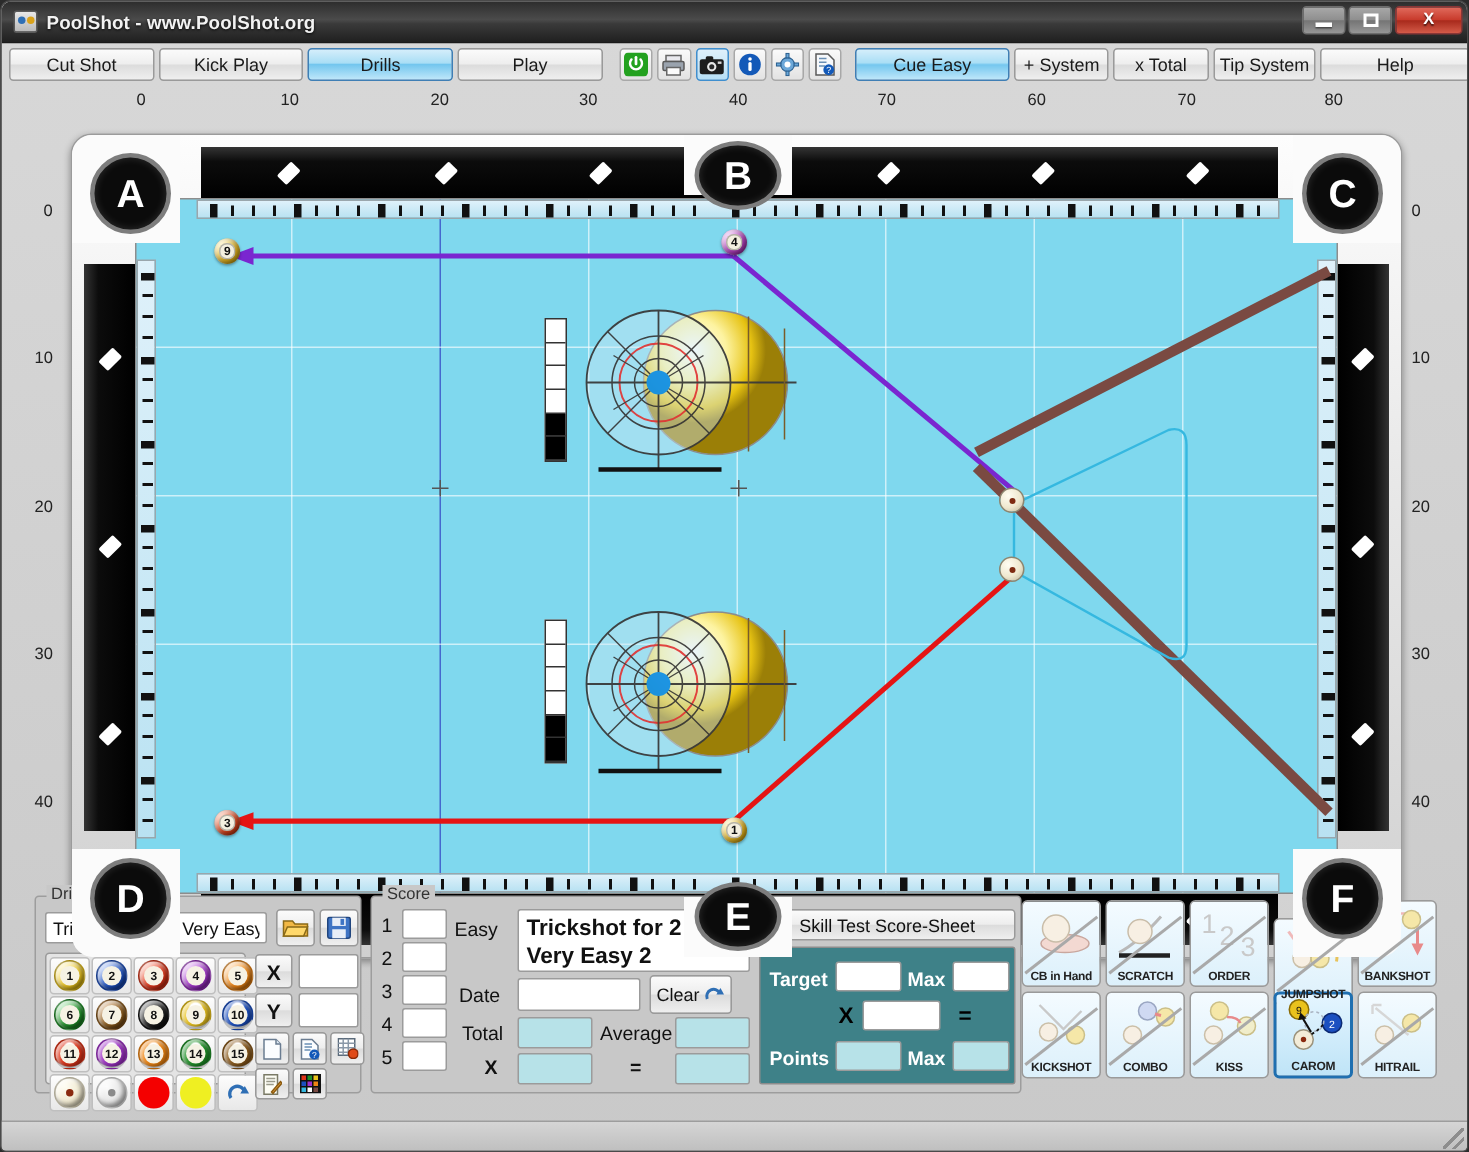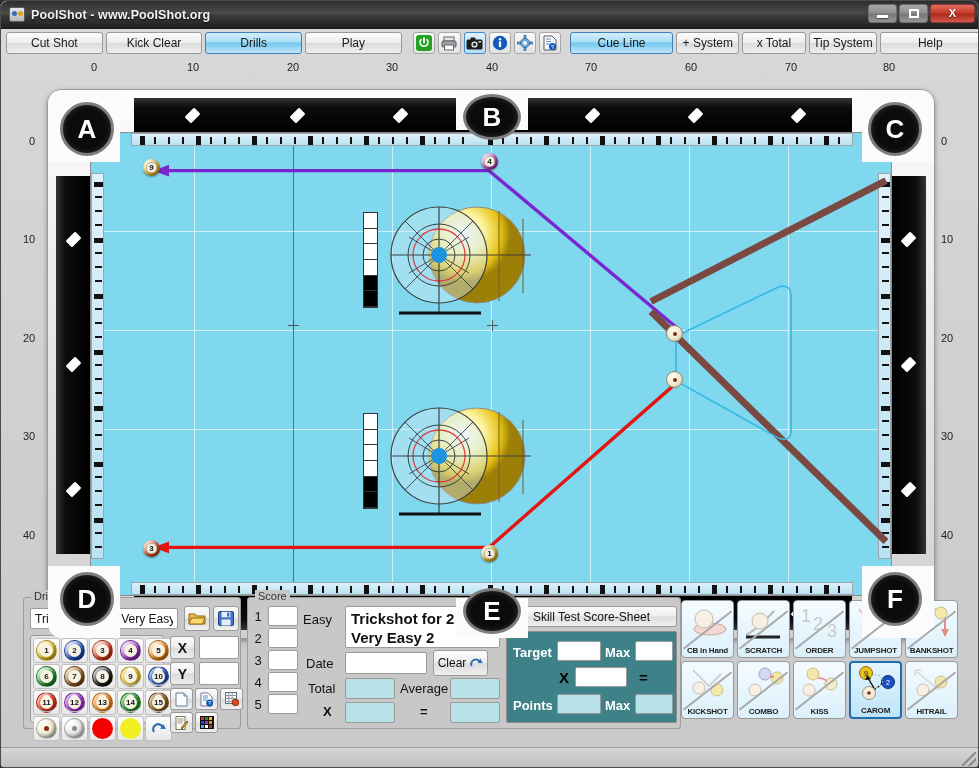--- a/index.html
+++ b/index.html
@@ -284,21 +284,21 @@
           <div class="sq"></div>
         </div>
       <div class="winbtn close">
           <span class="g">X</span>
         </div>
     </div>
   </div>
 
   <div id="toolbar">
     <div class="tbtn wide">Cut Shot</div>
-    <div class="tbtn wide">Kick Clear</div>
+    <div class="tbtn wide">Kick Play</div>
     <div class="tbtn wide active">Drills</div>
     <div class="tbtn wide">Play</div>
     <div style="width:6px"></div>
     <div class="icbtn">
       <svg width="16" height="16" viewBox="0 0 16 16">
           <rect x="0" y="0" width="16" height="16" rx="3" fill="#23a11f"></rect>
           <path d="M8 3.2v4.4" stroke="#fff" stroke-width="1.8" stroke-linecap="round"></path>
           <path d="M5 4.6a4 4 0 1 0 6 0" stroke="#fff" stroke-width="1.6" fill="none" stroke-linecap="round"></path>
         </svg>
     </div>
@@ -338,21 +338,21 @@
         </svg>
     </div>
     <div class="icbtn">
       <svg width="14" height="16" viewBox="0 0 14 16">
           <path d="M1 1h8l4 4v10H1z" fill="#f6f8fb" stroke="#5a5a5a"></path>
           <path d="M3 4h5M3 6.5h5M3 9h4" stroke="#6a8fb5" stroke-width="1"></path>
           <circle cx="9.5" cy="11.5" r="3.6" fill="#1359b8"></circle>
           <text x="9.5" y="13.8" font-size="6" fill="#fff" text-anchor="middle" font-family="Liberation Sans">?</text>
         </svg>
     </div>
-    <div class="tbtn cue active">Cue Line</div>
+    <div class="tbtn cue active">Cue Easy</div>
     <div class="tbtn sys">+ System</div>
     <div class="tbtn sys">x Total</div>
     <div class="tbtn tip">Tip System</div>
     <div class="tbtn help">Help</div>
   </div>
 
   <div id="tablewrap">
 
     <div id="rulerTop">
       <span style="left:90px;top:2px">0</span>
@@ -958,21 +958,21 @@
       </div>
       <div class="bigbtn" style="position:absolute;left:112px;top:0;width:53px;height:58px">
         <svg style="position:absolute;left:5px;top:3px" width="43" height="36" viewBox="0 0 43 36">
             <text x="2" y="18" font-size="18" fill="#c9c9c9" font-family="Liberation Sans">1</text>
             <text x="14" y="26" font-size="18" fill="#c9c9c9" font-family="Liberation Sans">2</text>
             <text x="28" y="33" font-size="18" fill="#c9c9c9" font-family="Liberation Sans">3</text>
           </svg>
         <div class="slash"></div>
           <span class="cap">ORDER</span>
       </div>
-      <div class="bigbtn" style="position:absolute;left:168px;top:0;width:53px;height:58px">
+      <div class="bigbtn" style="position:absolute;left:168px;top:12px;width:53px;height:58px">
         <svg style="position:absolute;left:5px;top:4px" width="42" height="34" viewBox="0 0 42 34">
             <path d="M4 4 L14 18" stroke="#f0b9b9" stroke-width="2"></path>
             <circle cx="13" cy="22" r="6" fill="#f7efe3" stroke="#cbbfa8"></circle>
             <circle cx="25" cy="22" r="6" fill="#f5e7a8" stroke="#cbbf88"></circle>
             <path d="M28 14 Q38 14 36 24" stroke="#e8c35c" stroke-width="2" fill="none"></path>
           </svg>
         <div class="slash"></div>
           <span class="cap">JUMPSHOT</span>
       </div>
       <div class="bigbtn" style="position:absolute;left:224px;top:0;width:53px;height:58px">

